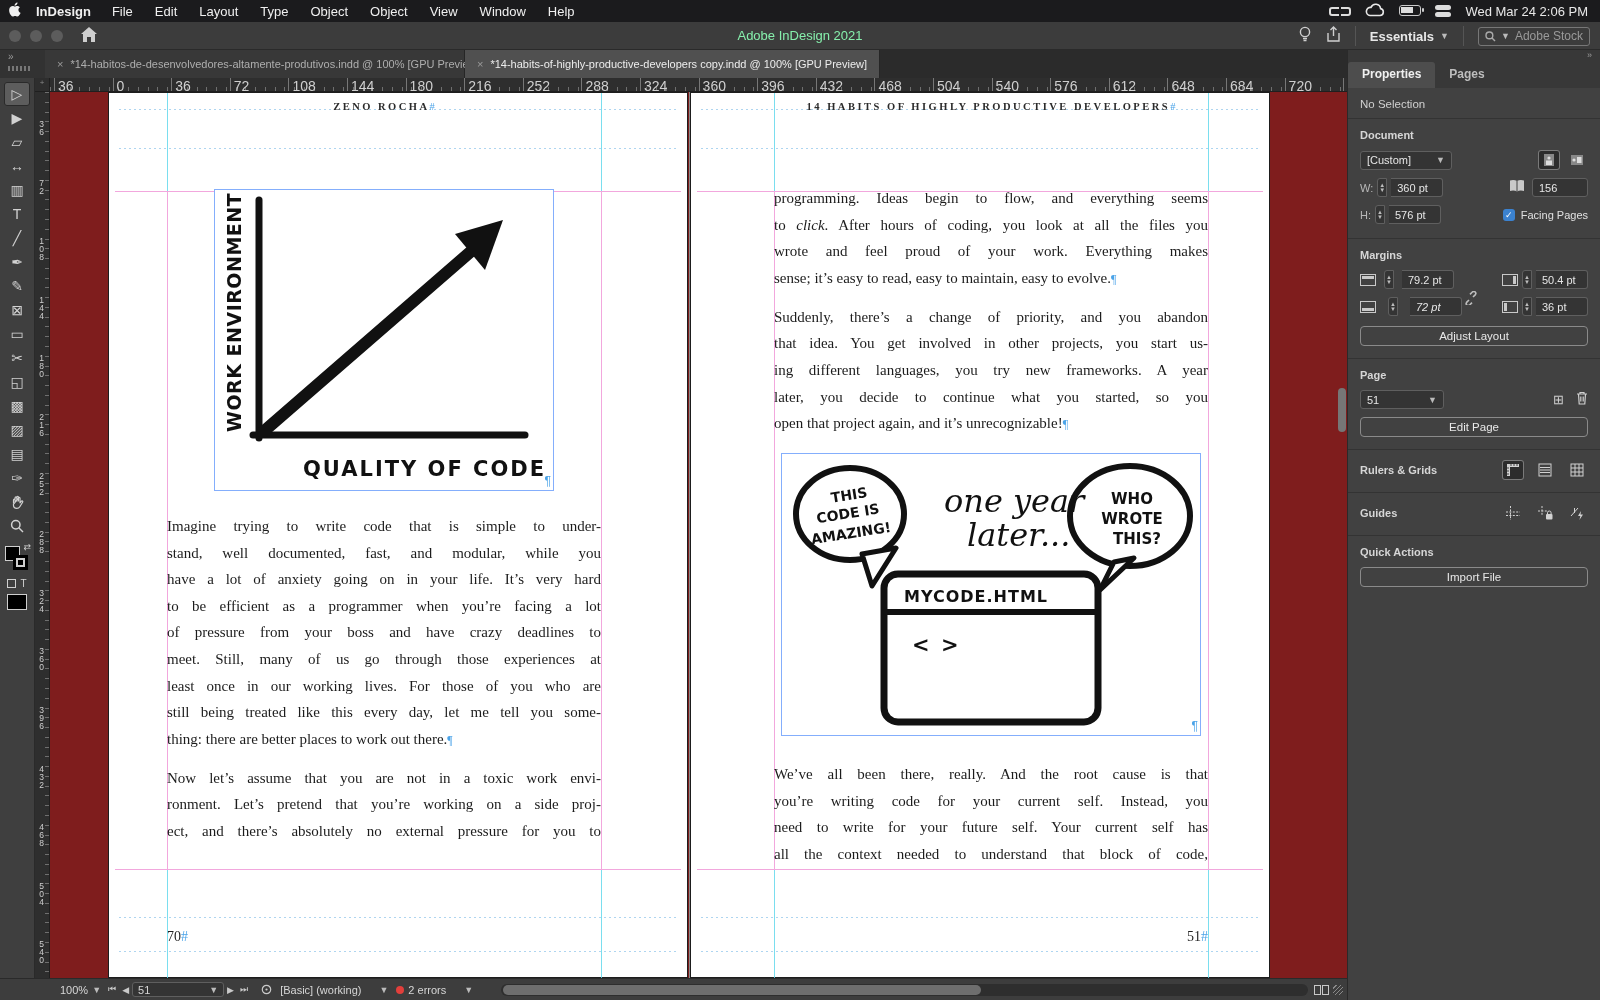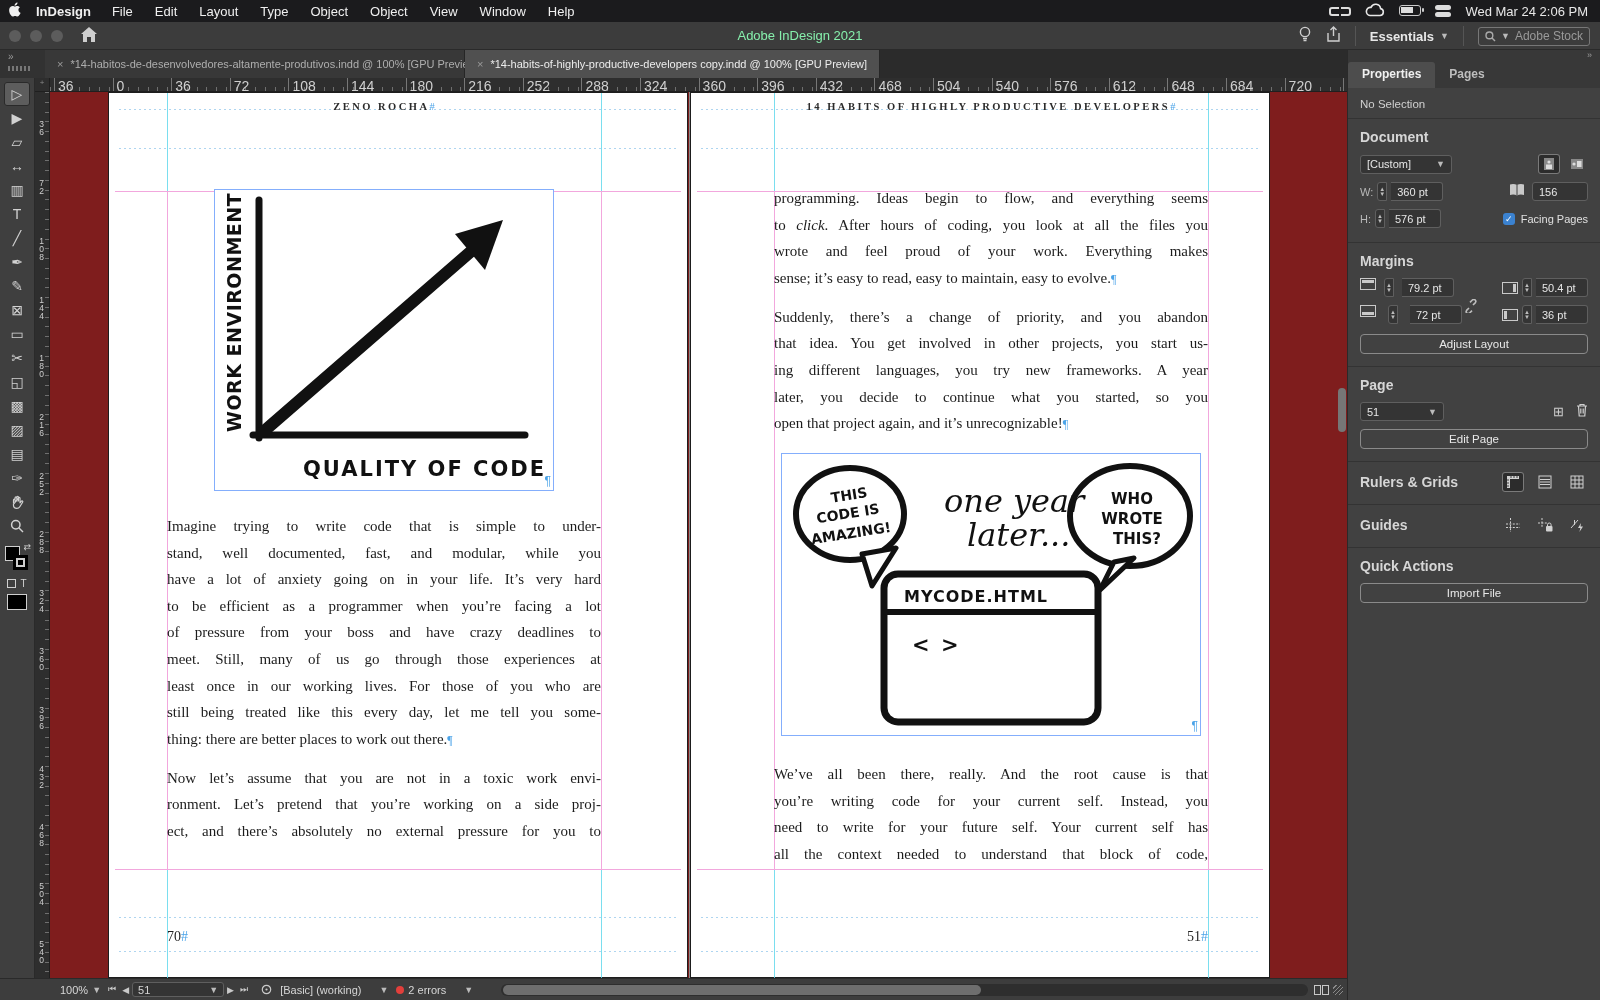--- a/index.html
+++ b/index.html
@@ -112,21 +112,21 @@
   .fig .cursive{font-family:"DejaVu Serif",serif;font-style:italic;font-weight:normal;}
 
   
   .panel{position:absolute;left:1347px;top:50px;width:253px;height:950px;background:#414141;border-left:1px solid #2a2a2a;}
   .panel-topstrip{height:12px;background:#383838;position:relative;color:#9a9a9a;}
   .panel-topstrip .dbl{position:absolute;right:8px;top:0;font-size:9px;}
   .ptabs{display:flex;height:26px;background:#383838;}
   .ptab{padding:5px 14px;font-size:12px;font-weight:bold;color:#bdbdbd;}
   .ptab.active{background:#4d4d4d;color:#f0f0f0;border-radius:3px 3px 0 0;}
   .psec{padding:10px 12px 12px;border-bottom:1px solid #333;}
-  .psec .shead{font-size:14px;font-weight:bold;color:#d6d6d6;margin-bottom:9px;}
+  .psec .shead{font-size:11px;font-weight:bold;color:#d6d6d6;margin-bottom:9px;}
   .prow{display:flex;align-items:center;margin-bottom:8px;}
   .plabel{font-size:11px;color:#b8b8b8;}
   .field{background:#343434;border:1px solid #5f5f5f;border-radius:3px;color:#e6e6e6;
          font-size:11px;height:19px;display:flex;align-items:center;padding:0 6px;}
   .selectf{justify-content:space-between;width:92px;}
   .stepper{width:10px;height:19px;border:1px solid #5f5f5f;border-radius:3px 0 0 3px;background:#343434;
            display:flex;flex-direction:column;align-items:center;justify-content:center;color:#bdbdbd;font-size:6px;line-height:5px;}
   .numf{border-radius:0 3px 3px 0;border-left:none;width:52px;}
   .pbtn{height:20px;border:1px solid #8a8a8a;border-radius:4px;color:#e8e8e8;font-size:11.5px;
         display:flex;align-items:center;justify-content:center;background:transparent;width:100%;}
@@ -565,21 +565,21 @@
         <span style="display:flex;align-items:center;gap:6px;">
           <span class="checkbox">✓</span>
           <span class="plabel" style="color:#e0e0e0;">Facing Pages</span>
         </span>
       </div>
     </div>
 
     <div class="psec">
       <div class="shead">Margins</div>
       <div class="prow" style="justify-content:space-between;">
-        <span style="display:flex;align-items:flex-start;gap:8px;">
+        <span style="display:flex;align-items:center;gap:8px;">
           <span class="marg-ic">
               <i style="left:1px;right:1px;top:1px;height:3px;"></i>
             </span>
           <span class="stepper">
               <span>▲</span>
               <span>▼</span>
             </span>
           <span class="field numf">
               <span>79.2 pt</span>
             </span>
@@ -601,21 +601,21 @@
         <span style="position:absolute;left:104px;top:-6px;">
           <svg width="14" height="14" viewBox="0 0 14 14">
               <g stroke="#bdbdbd" stroke-width="1.6" fill="none">
                 <path d="M5 9 2.6 11.4a2 2 0 0 0 2.8 2.8L8 11.6"></path>
                 <path d="M9 5l2.4-2.4a2 2 0 0 0-2.8-2.8L6 2.4" transform="translate(0 1)"></path>
               </g>
             </svg>
         </span>
       </div>
       <div class="prow" style="justify-content:space-between;">
-        <span style="display:flex;gap:12px;">
+        <span style="display:flex;align-items:center;gap:12px;font-style:italic;">
           <span class="marg-ic">
               <i style="left:1px;right:1px;bottom:1px;height:3px;"></i>
             </span>
           <span class="stepper">
               <span>▲</span>
               <span>▼</span>
             </span>
           <span class="field numf">
               <span>72 pt</span>
             </span>

